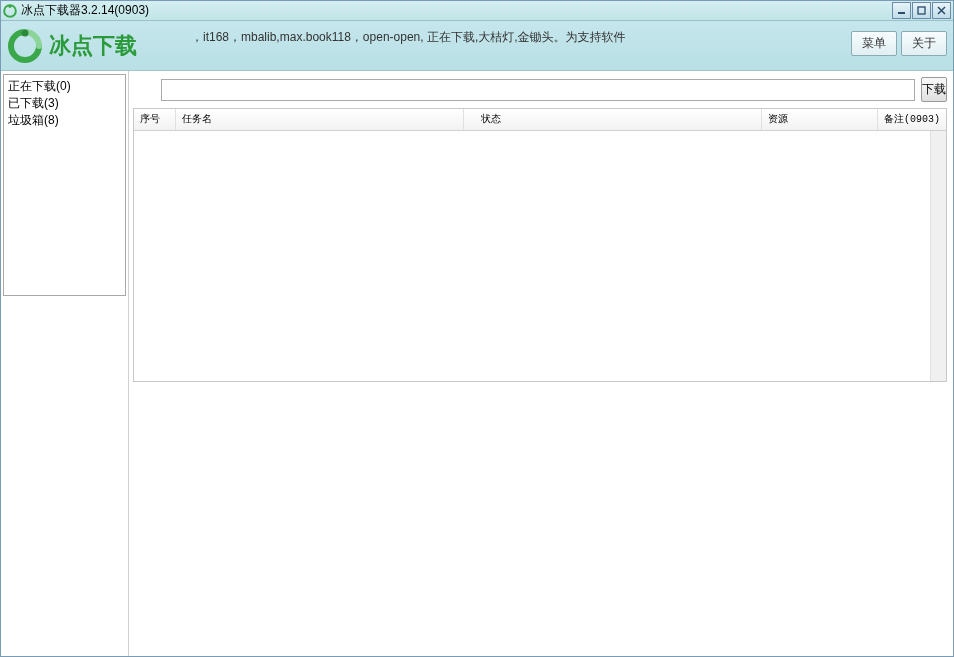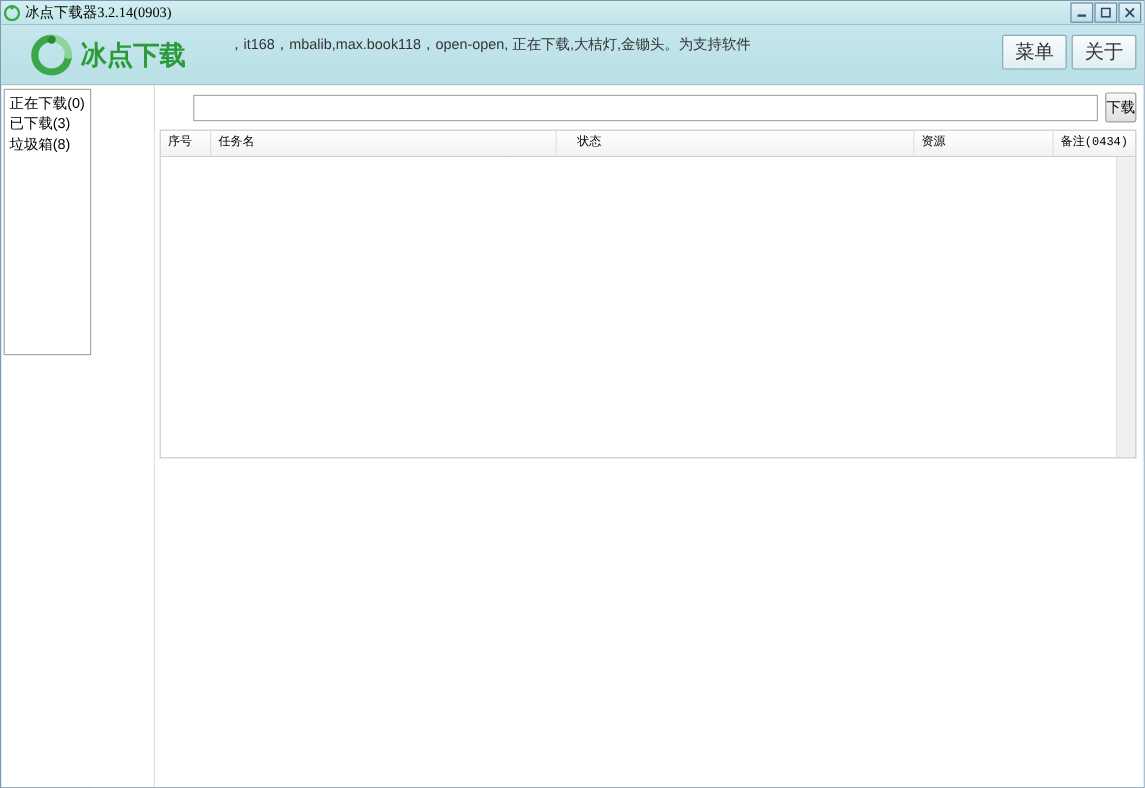--- a/index.html
+++ b/index.html
@@ -37,21 +37,21 @@
       height: 14px;
       margin-right: 4px;
       display: flex;
       align-items: center;
       justify-content: center;
     }
     .titlebar-text {
       flex: 1;
       color: #000;
       font-size: 12px;
-      font-family: Liberation Serif, serif;
+      font-family: Liberation Sans, sans-serif;
     }
     .titlebar-controls {
       display: flex;
       gap: 0;
     }
     .titlebar-btn {
       width: 19px;
       height: 17px;
       border: 1px solid #6a8aa8;
       background: linear-gradient(to bottom, #e8f4fa, #c0dde8);
@@ -65,21 +65,21 @@
     }
     .titlebar-btn.close {
       color: #2a4a6a;
     }
     
     .header-bar {
       height: 50px;
       background: linear-gradient(to bottom, #c5e6ec, #b8e0e5);
       display: flex;
       align-items: center;
-      padding-left: 24px;
+      padding-left: 6px;
       padding-right: 6px;
       border-bottom: 1px solid #a0c5cc;
       position: relative;
     }
     .logo-area {
       display: flex;
       align-items: center;
       gap: 6px;
     }
     .logo-icon {
@@ -105,36 +105,36 @@
       display: flex;
       gap: 4px;
       align-items: flex-end;
       padding-bottom: 5px;
     }
     .header-btn {
       padding: 3px 10px;
       border: 1px solid #8aaab5;
       background: linear-gradient(to bottom, #f8fcfd, #e0eff3);
       border-radius: 2px;
-      font-size: 16px;
+      font-size: 12px;
       color: #333;
       cursor: pointer;
       font-family: "SimSun", sans-serif;
     }
     
     .body-area {
       flex: 1;
       display: flex;
       overflow: hidden;
     }
     
     .sidebar {
       width: 128px;
       display: flex;
-      flex-direction: row;
+      flex-direction: column;
       border-right: 1px solid #d0d0d0;
     }
     .sidebar-list {
       height: 222px;
       border: 1px solid #a8a8a8;
       margin: 3px 2px 2px 2px;
       background: #ffffff;
       padding: 3px 4px;
       overflow: hidden;
     }
@@ -302,21 +302,21 @@
         <input type="text" class="url-input" value="" style="">
         <button class="download-btn">下载</button>
       </div>
 
       <div class="table-container">
         <div class="table-header">
           <div class="th col-seq">序号</div>
           <div class="th col-name">任务名</div>
           <div class="th col-status">状态</div>
           <div class="th col-resource">资源</div>
-          <div class="th col-note">备注(0434)</div>
+          <div class="th col-note">备注(0903)</div>
         </div>
         <div class="table-body">
           <div class="scroll-track"></div>
         </div>
       </div>
 
       <div class="bottom-spacer"></div>
     </div>
   </div>
 </div>

